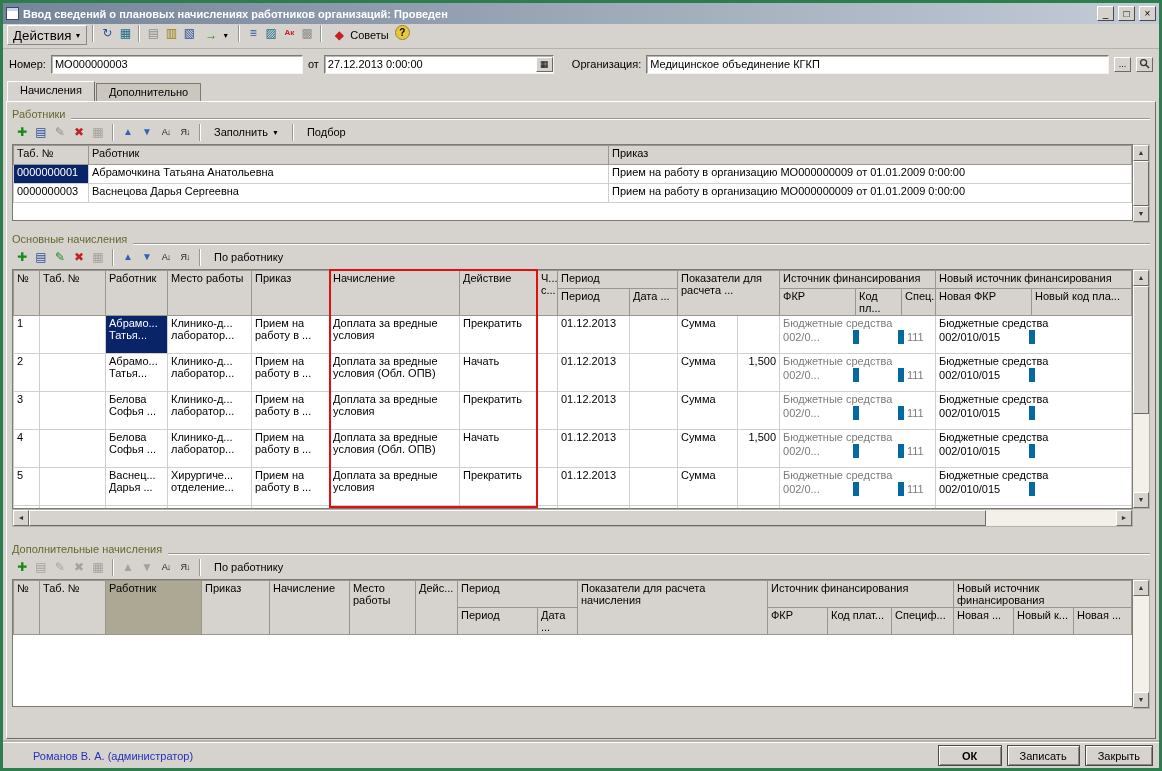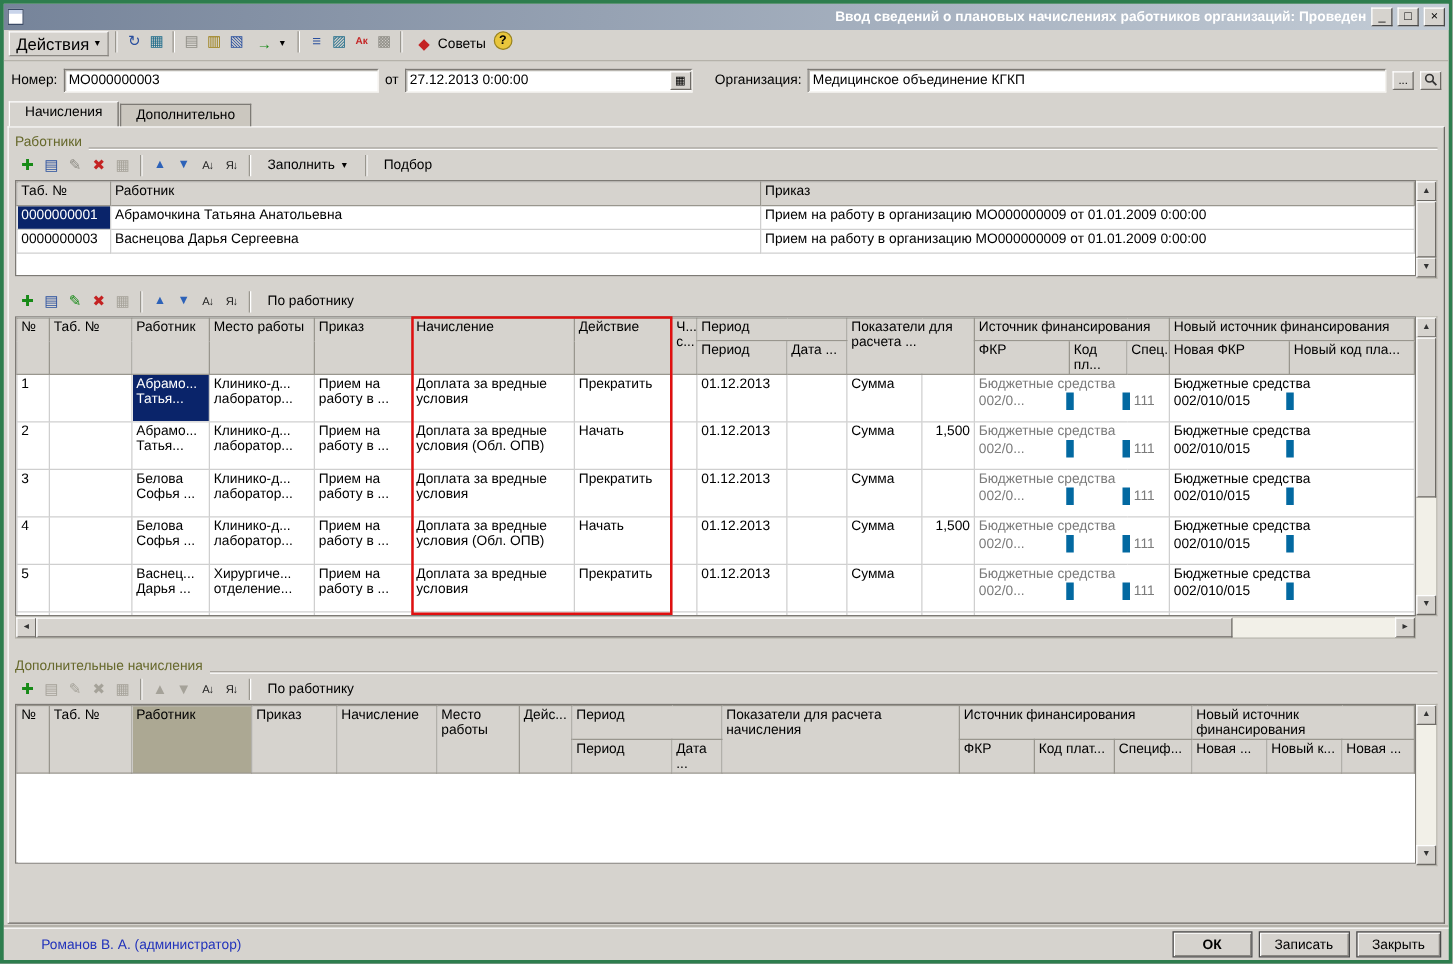--- a/index.html
+++ b/index.html
@@ -2,21 +2,21 @@
 <html><head>
 <meta charset="utf-8">
 <style>
   *{box-sizing:border-box;}
   html,body{margin:0;padding:0;width:1162px;height:771px;overflow:hidden;}
   body{font-family:"Liberation Sans","DejaVu Sans",sans-serif;font-size:11px;color:#000;background:#8a8a8a;}
   .window{width:1162px;height:771px;border:3px solid #2e7d4e;background:#d6d3ce;display:flex;flex-direction:column;overflow:hidden;}
 
   
   .titlebar{flex:0 0 21px;background:linear-gradient(90deg,#76849a,#c3ccd6);display:flex;align-items:center;gap:4px;padding:0 3px;}
-  .titlebar .title{flex:1;color:#fff;font-weight:bold;white-space:nowrap;overflow:hidden;text-align:right;}
+  .titlebar .title{flex:1;color:#fff;font-weight:bold;white-space:nowrap;overflow:hidden;}
   .doc-ico{width:13px;height:13px;background:#fff;border:1px solid #3a4a66;box-shadow:inset 0 3px 0 #c9d4ea;}
   .win-btn{width:17px;height:15px;background:#d6d3ce;border:1px solid;border-color:#fff #4a4a4a #4a4a4a #fff;font-size:10px;line-height:12px;text-align:center;padding:0;}
 
   
   .toolbar{flex:0 0 25px;display:flex;align-items:flex-start;gap:2px;padding:1px 4px;border-bottom:1px solid #b5b2aa;}
   .tbtn{display:flex;align-items:center;gap:3px;height:20px;padding:0 5px;background:#d6d3ce;border:1px solid;border-color:#fff #8a8782 #8a8782 #fff;}
   .flatbtn{display:flex;align-items:center;gap:3px;height:20px;padding:0 3px;background:transparent;border:1px solid transparent;}
   .sep{width:2px;height:17px;border-left:1px solid #9a978f;border-right:1px solid #fff;margin:0 3px;}
   .ic{width:16px;height:16px;text-align:center;line-height:16px;font-size:12px;display:inline-block;overflow:hidden;}
   .arr{font-size:7px;color:#000;}
@@ -235,20 +235,24 @@
         <button class="sbtn">▲</button>
         <div class="strack">
             <div class="sthumb full"></div>
           </div>
         <button class="sbtn">▼</button>
       </div>
     </div>
 
     <div class="gap6"></div>
 
+    <div class="section-head">
+      <span>Основные начисления</span>
+      <span class="hline"></span>
+    </div>
     <div class="sec-toolbar">
       <span class="ic g-green">✚</span>
       <span class="ic g-blue">▤</span>
       <span class="ic g-green">✎</span>
       <span class="ic g-red">✖</span>
       <span class="ic g-dis">▦</span>
       <span class="sep"></span>
       <span class="ic g-arrow">▲</span>
       <span class="ic g-arrow">▼</span>
       <span class="ic g-sort">А↓</span>

